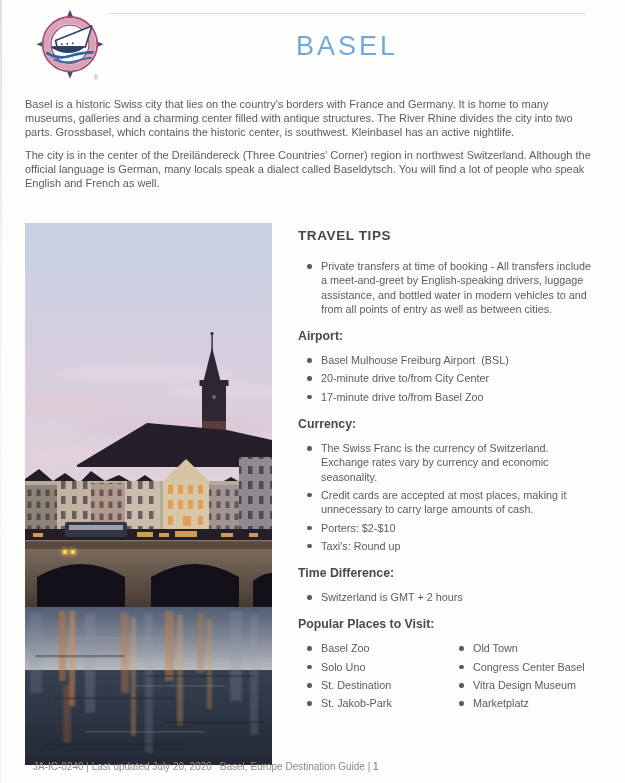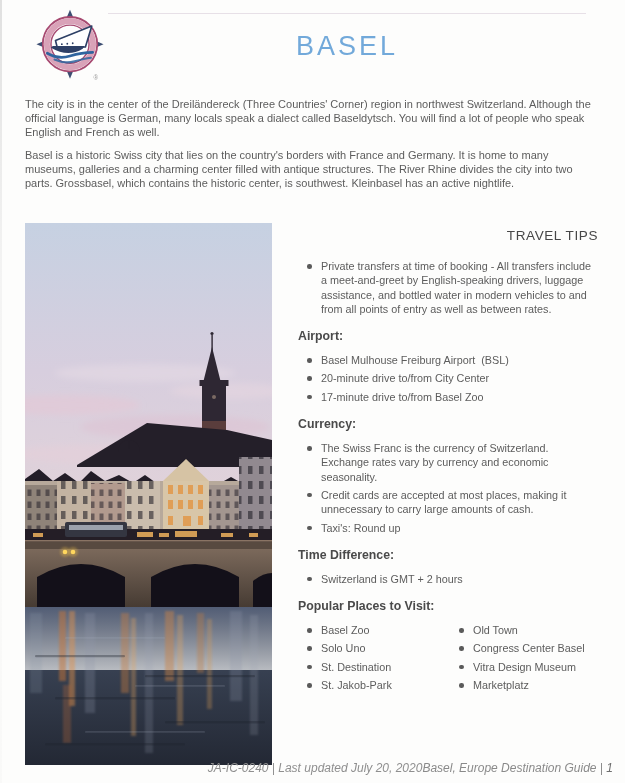--- a/index.html
+++ b/index.html
@@ -39,21 +39,21 @@
 
   
   .photo{
     position:absolute; left:25px; top:223px; width:247px; height:542px;
     line-height:0;
   }
 
   
   .tips{ position:absolute; left:298px; top:228px; width:300px; }
   .tips-title{
-    text-align:right; font-size:13.5px; font-weight:normal; color:#474747;
+    text-align:left; font-size:13.5px; font-weight:bold; color:#474747;
     letter-spacing:.6px; margin-bottom:16px;
   }
   .tips h3{
     font-size:12.3px; font-weight:bold; color:#4a4a4a; margin:13px 0 10px 0;
   }
   .tips ul{ list-style:none; }
   .tips li{
     position:relative; padding-left:23px; font-size:10.8px; line-height:14.3px;
     color:#5c5c5c; margin-bottom:4px; white-space:pre-wrap;
   }
@@ -61,24 +61,24 @@
     content:""; position:absolute; left:9px; top:5px; width:4.5px; height:4.5px;
     border-radius:50%; background:#5a5a5a;
   }
   .places{ display:flex; }
   .places .col-a{ width:152px; flex:0 0 152px; }
   .places .col-b{ flex:1; }
 
   
   .footer{
     position:absolute; left:33px; right:12px; top:761px;
-    display:flex; justify-content:flex-end;
-    font-size:12px; color:#8f8f8f;font-style:italic;
-  }
-  .footer .f-right{ color:#8a8a8a; }
+    display:flex; justify-content:flex-start;
+    font-size:10px; color:#8f8f8f;
+  }
+  .footer .f-right{ color:#8a8a8a;margin-left:8px; }
   .footer .f-page{ color:#6e6e6e; }
 </style>
 </head>
 <body>
 
 <div class="page">
 
   <div class="logo">
     <svg viewBox="0 0 80 86" width="74" height="78">
 
@@ -101,22 +101,22 @@
       <path d="M23,58 Q34,63 45,60 T63,56" fill="none" stroke="#2f649e" stroke-width="2.4" stroke-linecap="round" opacity=".85"></path>
       <text x="66" y="81" font-size="7" fill="#9a9a9a">®</text>
     </svg>
   </div>
 
   <div class="header-band">
     <h1 class="page-title">BASEL</h1>
   </div>
 
   <section class="intro">
+    <p>Basel is a historic Swiss city that lies on the country's borders with France and Germany. It is home to many museums, galleries and a charming center filled with antique structures. The River Rhine divides the city into two parts. Grossbasel, which contains the historic center, is southwest. Kleinbasel has an active nightlife.</p>
     <p>The city is in the center of the Dreiländereck (Three Countries' Corner) region in northwest Switzerland. Although the official language is German, many locals speak a dialect called Baseldytsch. You will find a lot of people who speak English and French as well.</p>
-    <p>Basel is a historic Swiss city that lies on the country's borders with France and Germany. It is home to many museums, galleries and a charming center filled with antique structures. The River Rhine divides the city into two parts. Grossbasel, which contains the historic center, is southwest. Kleinbasel has an active nightlife.</p>
   </section>
 
   <figure class="photo" aria-label="Mittlere Bruecke stone bridge over the River Rhine with Basel old town skyline and church tower at dusk">
     <svg viewBox="0 0 247 542" width="247" height="542">
       <defs>
         <linearGradient id="sky" x1="0" y1="0" x2="0" y2="1">
           <stop offset="0" stop-color="#c6d1e2"></stop>
           <stop offset=".55" stop-color="#d7cede"></stop>
           <stop offset="1" stop-color="#e0d2da"></stop>
         </linearGradient>
@@ -255,37 +255,38 @@
         <rect x="110" y="462" width="90" height="1.8" rx="1"></rect>
         <rect x="60" y="508" width="120" height="1.8" rx="1"></rect>
       </g>
     </svg>
   </figure>
 
   <aside class="tips">
     <h2 class="tips-title">TRAVEL TIPS</h2>
 
     <ul>
-      <li>Private transfers at time of booking - All transfers include a meet-and-greet by English-speaking drivers, luggage assistance, and bottled water in modern vehicles to and from all points of entry as well as between rates.</li>
+      <li>Private transfers at time of booking - All transfers include a meet-and-greet by English-speaking drivers, luggage assistance, and bottled water in modern vehicles to and from all points of entry as well as between cities.</li>
     </ul>
 
     <h3>Airport:</h3>
     <ul>
       <li>Basel Mulhouse Freiburg Airport  (BSL)</li>
       <li>20-minute drive to/from City Center</li>
       <li>17-minute drive to/from Basel Zoo</li>
     </ul>
 
     <h3>Currency:</h3>
     <ul>
       <li>The Swiss Franc is the currency of Switzerland. Exchange rates vary by currency and economic seasonality.</li>
       <li>Credit cards are accepted at most places, making it unnecessary to carry large amounts of cash.</li>
     </ul>
 
     <ul>
+      <li>Porters: $2-$10</li>
       <li>Taxi's: Round up</li>
     </ul>
 
     <h3>Time Difference:</h3>
     <ul>
       <li>Switzerland is GMT + 2 hours</li>
     </ul>
 
     <h3>Popular Places to Visit:</h3>
     <div class="places">

